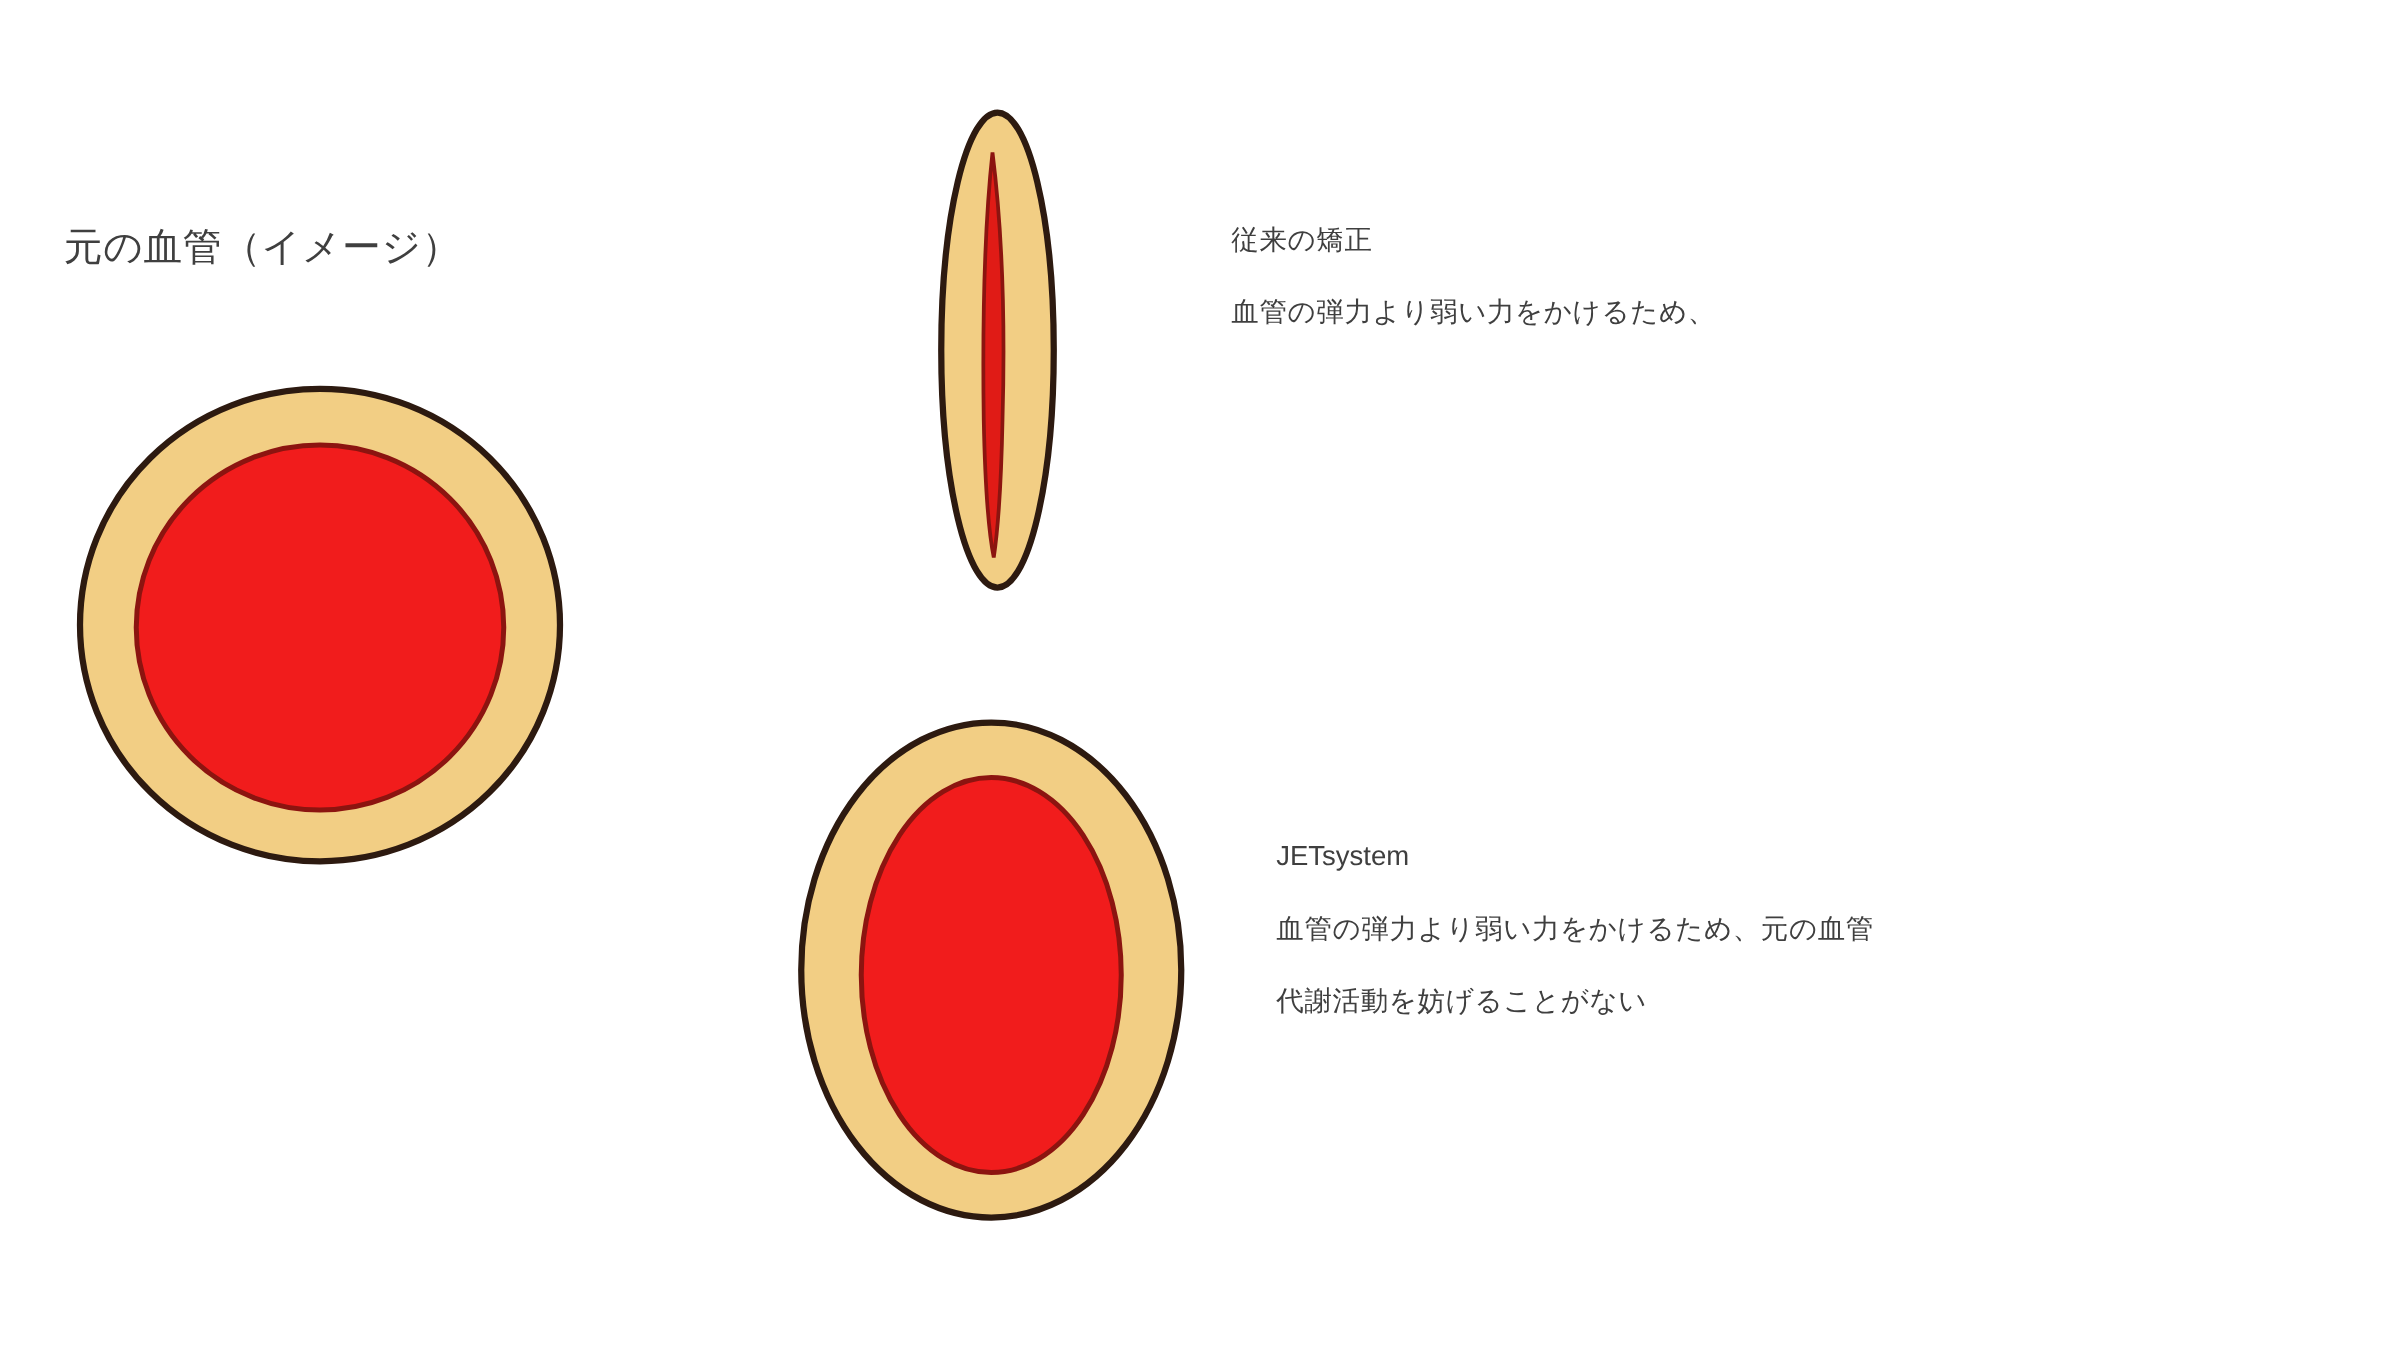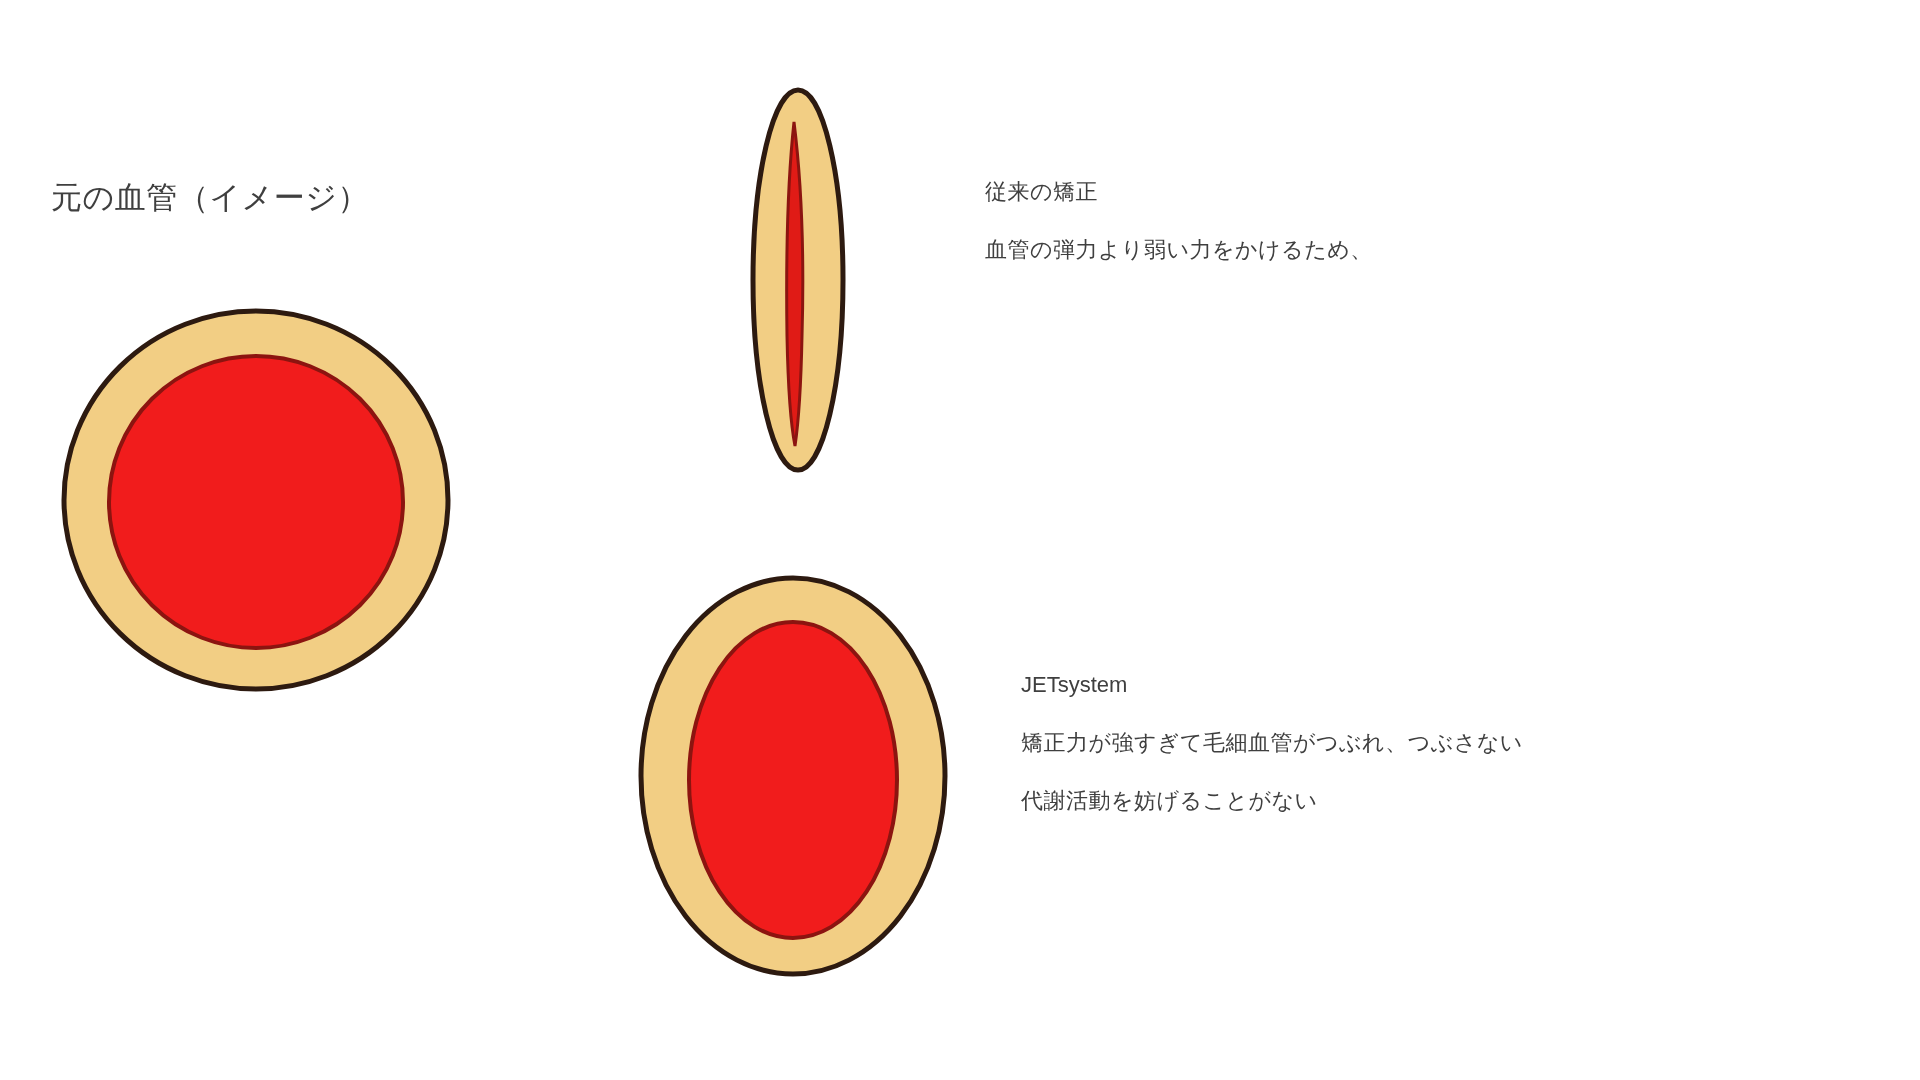--- a/index.html
+++ b/index.html
@@ -81,17 +81,17 @@
 
   <div class="figure" id="vessel-jet">
     <svg width="330" height="420" viewBox="0 0 330 420">
       <ellipse cx="155" cy="206" rx="152" ry="198" fill="#F2CE84" stroke="#2D1A10" stroke-width="5"></ellipse>
       <ellipse cx="155" cy="210" rx="104" ry="158" fill="#F11C1C" stroke="#8C1410" stroke-width="4"></ellipse>
     </svg>
   </div>
 
   <div class="text-block" style="left:985px; top:656px;margin-left:36px;">
     <span class="line latin">JETsystem</span>
-    <span class="line">矯正力が強すぎて毛細血管がつぶれ、つぶさない</span>
+    <span class="line">血管の弾力より弱い力をかけるため、元の血管</span>
     <span class="line">代謝活動を妨げることがない</span>
   </div>
 
 </div>
 
 </body></html>

